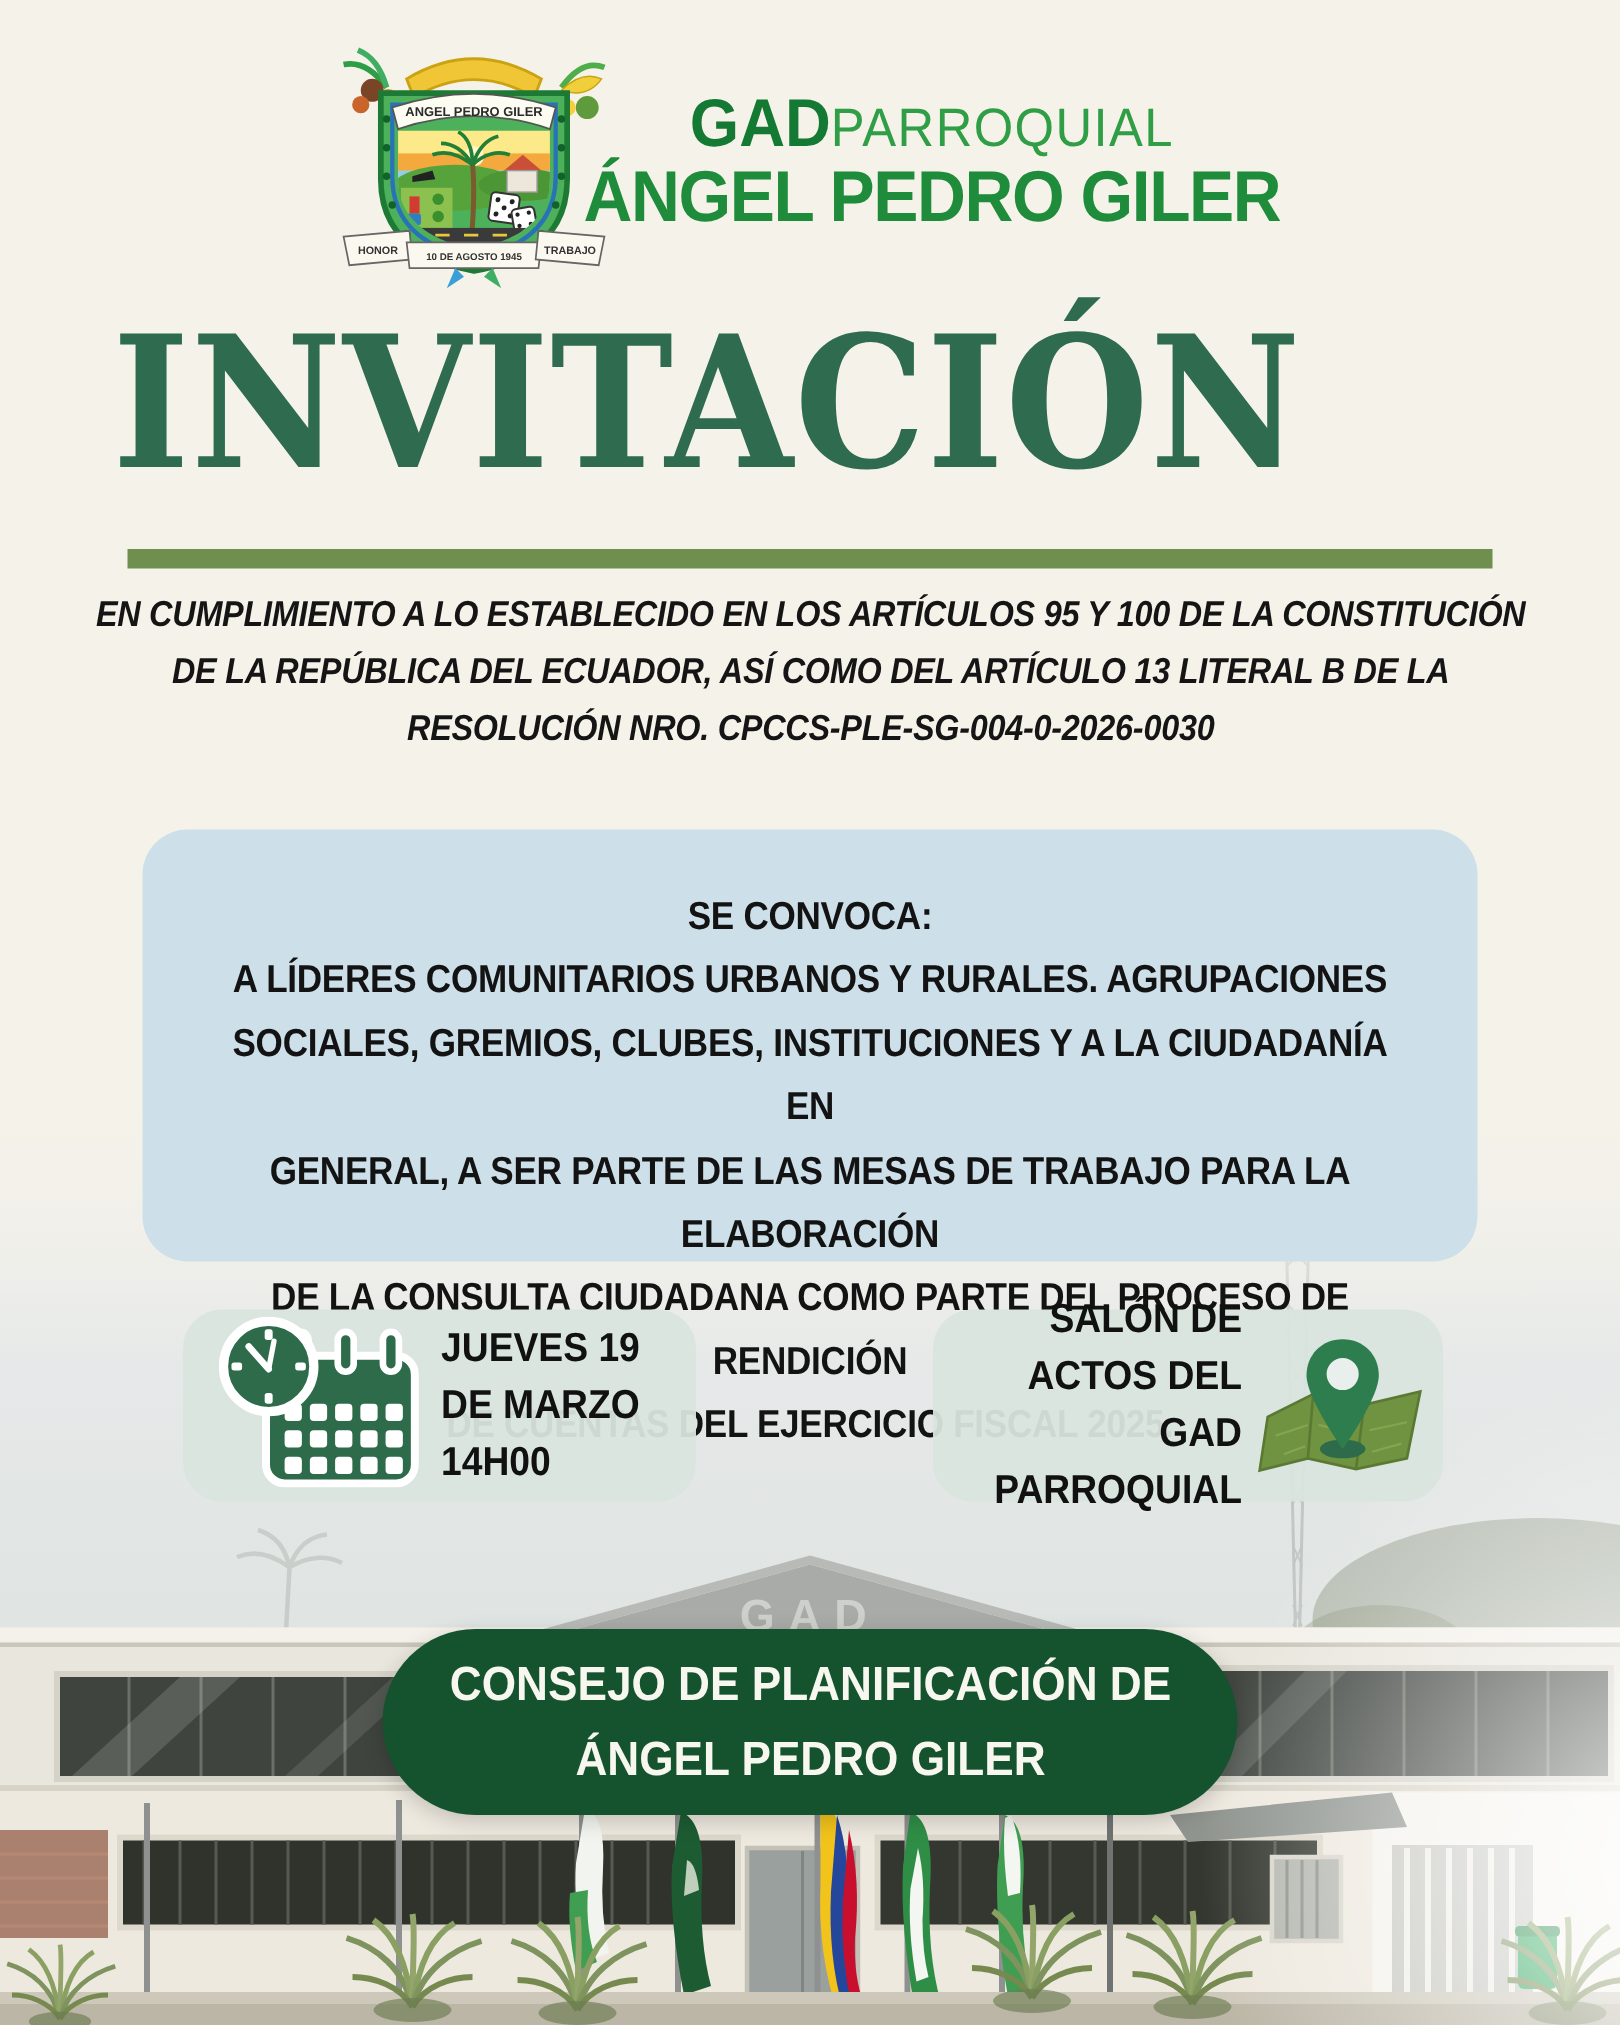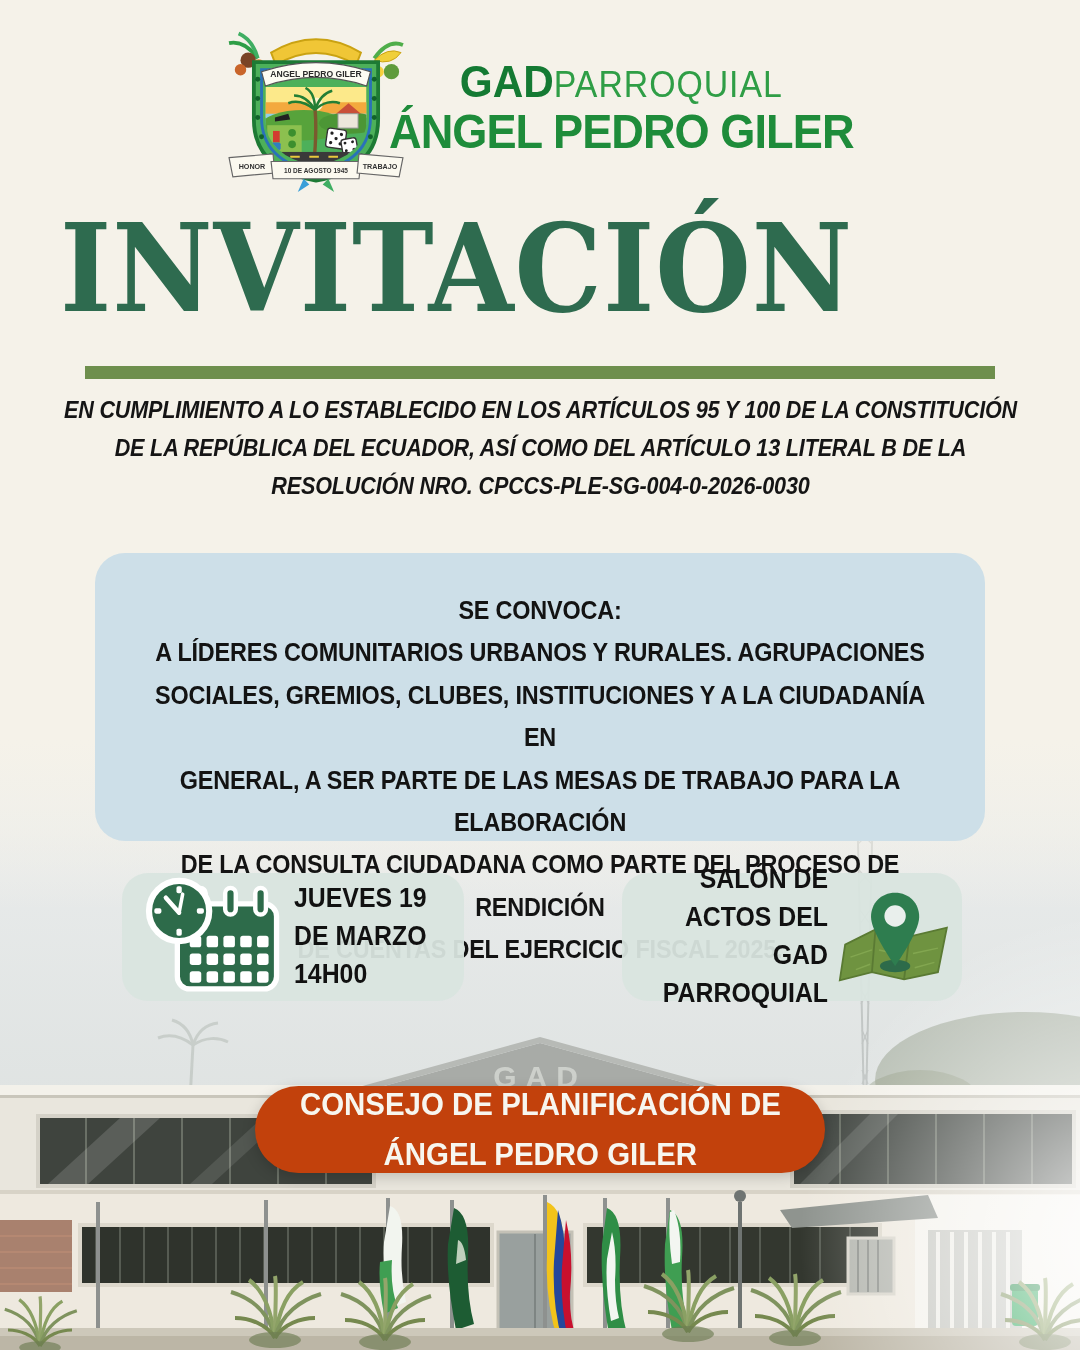--- a/index.html
+++ b/index.html
@@ -13,21 +13,21 @@
   
   .logo-row{position:absolute;top:20px;left:0;right:0;height:175px;
     display:flex;justify-content:center;align-items:center;margin-left:16px;}
   .crest{width:206px;height:172px;flex:0 0 auto;}
   .brand{margin-left:-30px;text-align:center;transform:scaleX(.94);transform-origin:left center;}
   .brand-top{display:flex;align-items:baseline;justify-content:center;}
   .brand-gad{font-size:45px;font-weight:900;color:#147a33;letter-spacing:0;}
   .brand-parroquial{font-size:36px;font-weight:500;color:#2f9e46;letter-spacing:1px;}
   .brand-name{font-size:48px;font-weight:900;color:#1e8c3a;letter-spacing:-1px;margin-top:-4px;white-space:nowrap;}
   
-  .title-wrap{position:absolute;top:204px;left:16px;width:912px;text-align:left;}
+  .title-wrap{position:absolute;top:204px;left:0;width:912px;text-align:right;}
   .title{display:inline-block;font-family:"DejaVu Serif",serif;font-weight:700;
     font-size:122px;line-height:1.05;color:#2e6b4f;letter-spacing:1px;
     transform:scaleX(.9);transform-origin:center top;white-space:nowrap;}
   .divider{position:absolute;top:366px;left:85px;width:910px;height:13px;background:#6e8f4d;}
   
   .legal-wrap{position:absolute;top:391px;left:0;width:1080px;text-align:center;font-style:italic;}
   .legal{display:inline-block;white-space:pre-line;font-size:24px;font-weight:700;
     color:#151515;line-height:1.58;letter-spacing:-0.2px;
     transform:scaleX(.9);transform-origin:center top;}
   
@@ -40,22 +40,22 @@
   .info-box{position:absolute;background:rgba(217,228,223,.94);border-radius:26px;
     display:flex;align-items:center;box-sizing:border-box;}
   .info-date{left:122px;top:873px;width:342px;height:128px;padding:0 6px 0 10px;}
   .info-place{left:622px;top:873px;width:340px;height:128px;padding:0 8px 0 20px;}
   .info-text{white-space:pre-line;font-size:27px;font-weight:800;color:#111;line-height:1.4;}
   .info-date .info-text{transform:scaleX(.92);transform-origin:left center;margin-left:4px;}
   .info-place .info-text{flex:1;text-align:right;transform:scaleX(.92);transform-origin:right center;}
   .cal-icon{width:158px;height:124px;flex:0 0 auto;margin-top:-6px;}
   .map-icon{width:116px;height:108px;flex:0 0 auto;margin-left:10px;}
   
-  .badge{position:absolute;left:255px;top:1086px;width:570px;height:87px;border-radius:62px;
-    background:#c2410c;display:flex;align-items:center;justify-content:center;text-align:center;
+  .badge{position:absolute;left:255px;top:1086px;width:570px;height:124px;border-radius:62px;
+    background:#14532d;display:flex;align-items:center;justify-content:center;text-align:center;
     box-shadow:0 4px 14px rgba(0,0,0,.18);}
   .badge-text{white-space:pre-line;color:#f7f6ef;font-size:32px;font-weight:800;line-height:1.55;
     transform:scaleX(.92);transform-origin:center center;letter-spacing:0;}
 </style>
 </head>
 <body>
 
 <div class="poster">
 
   <svg class="photo" viewBox="0 0 1080 610" preserveAspectRatio="none" aria-hidden="true">

